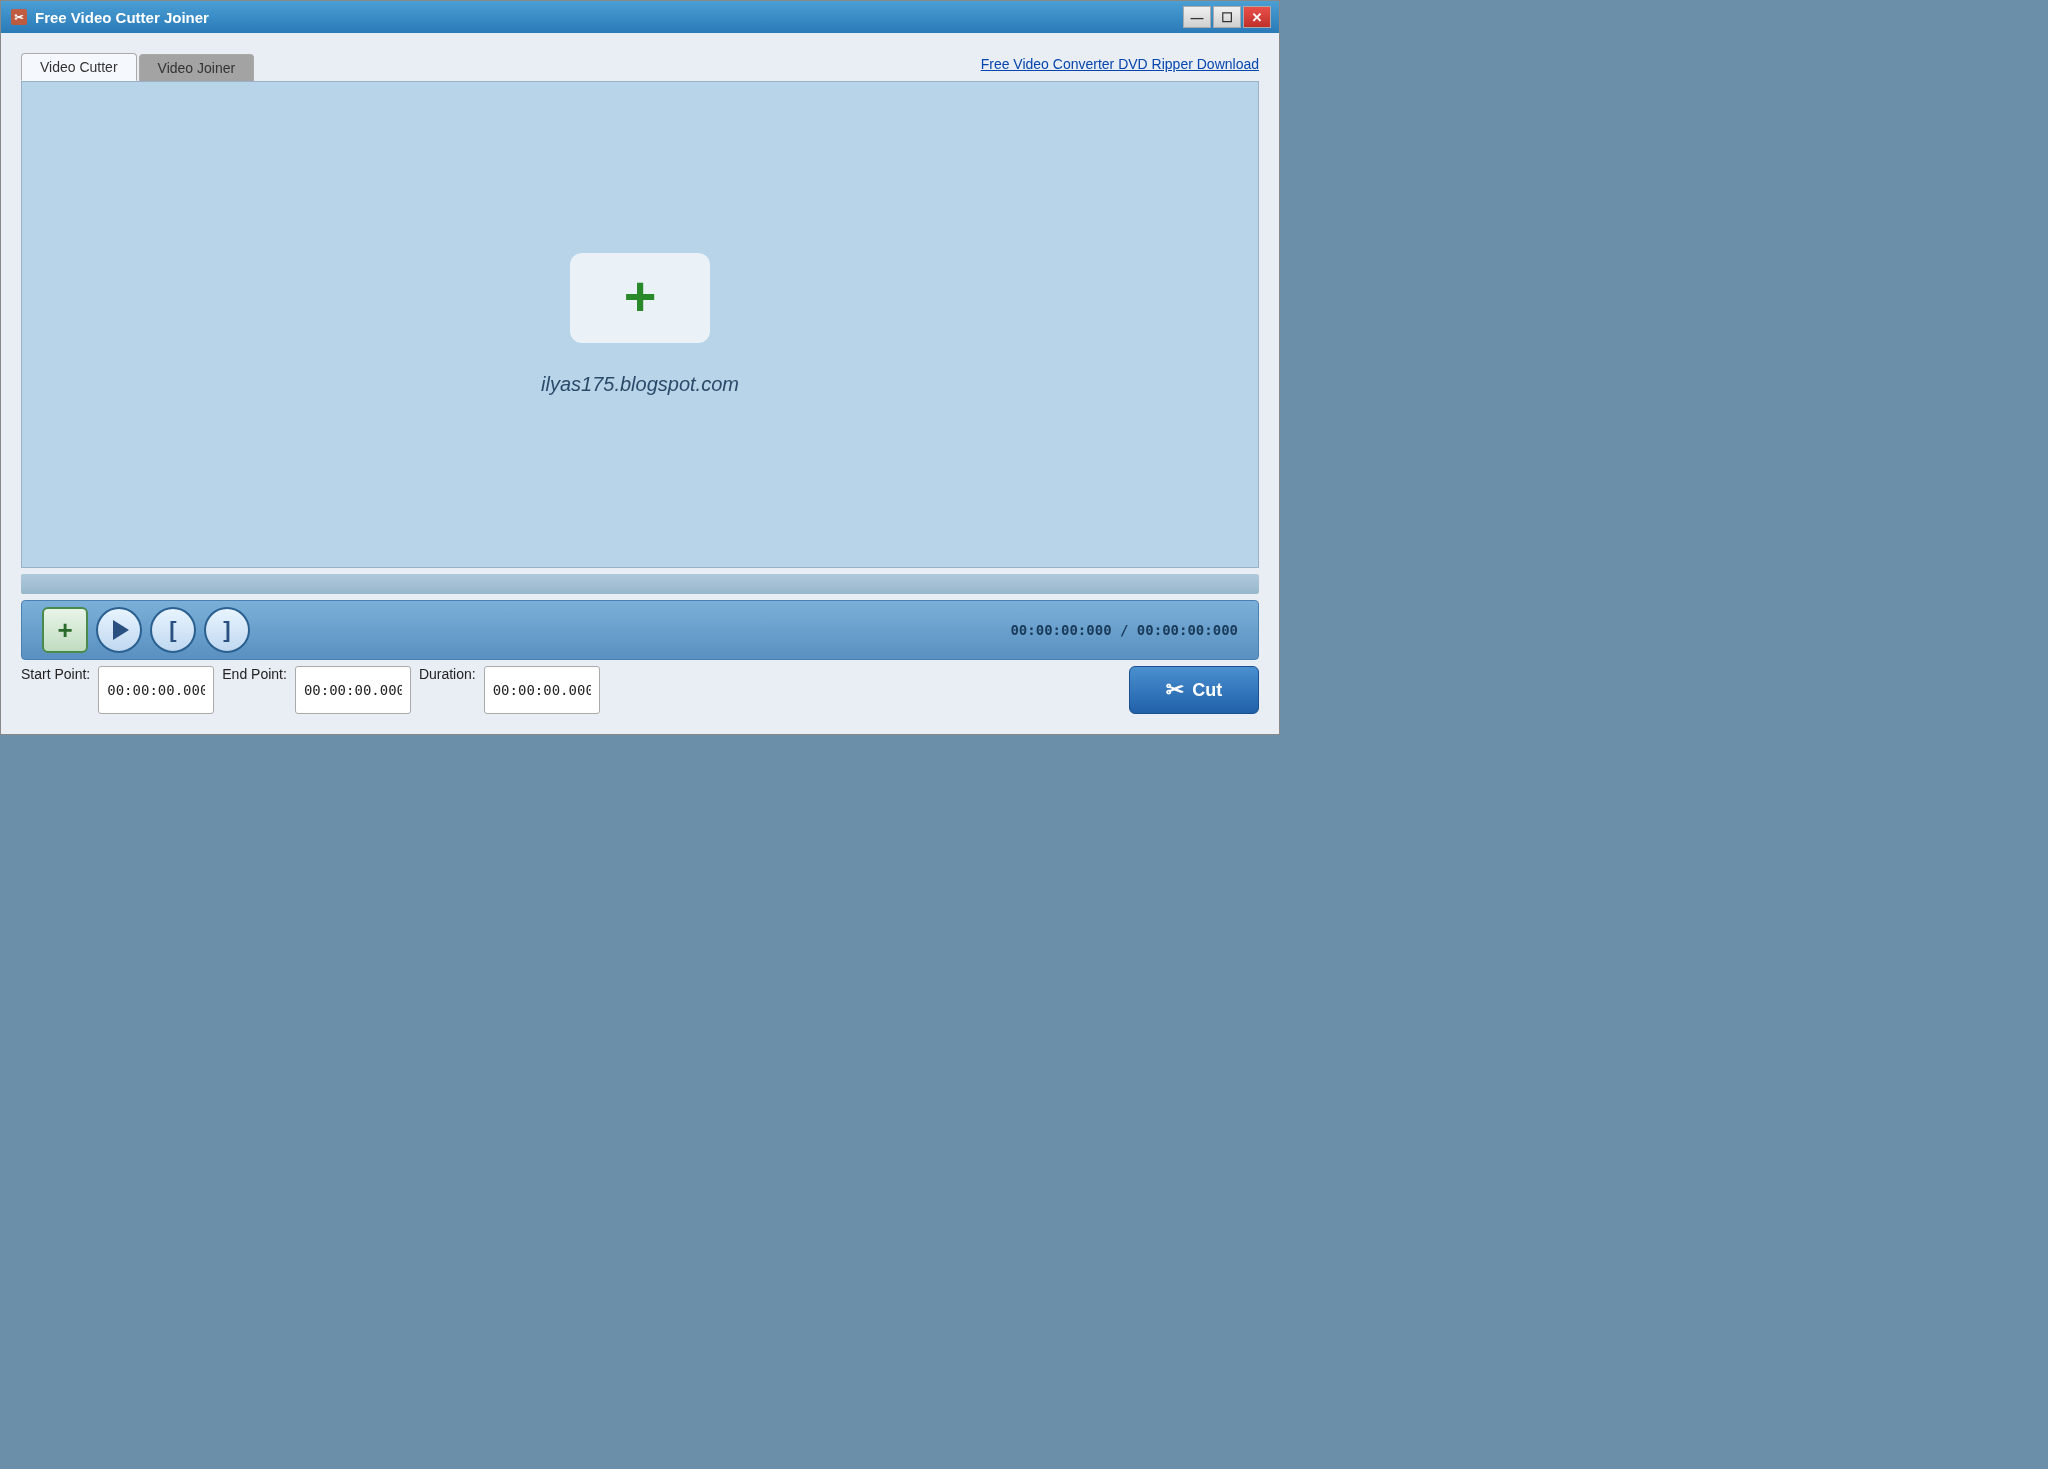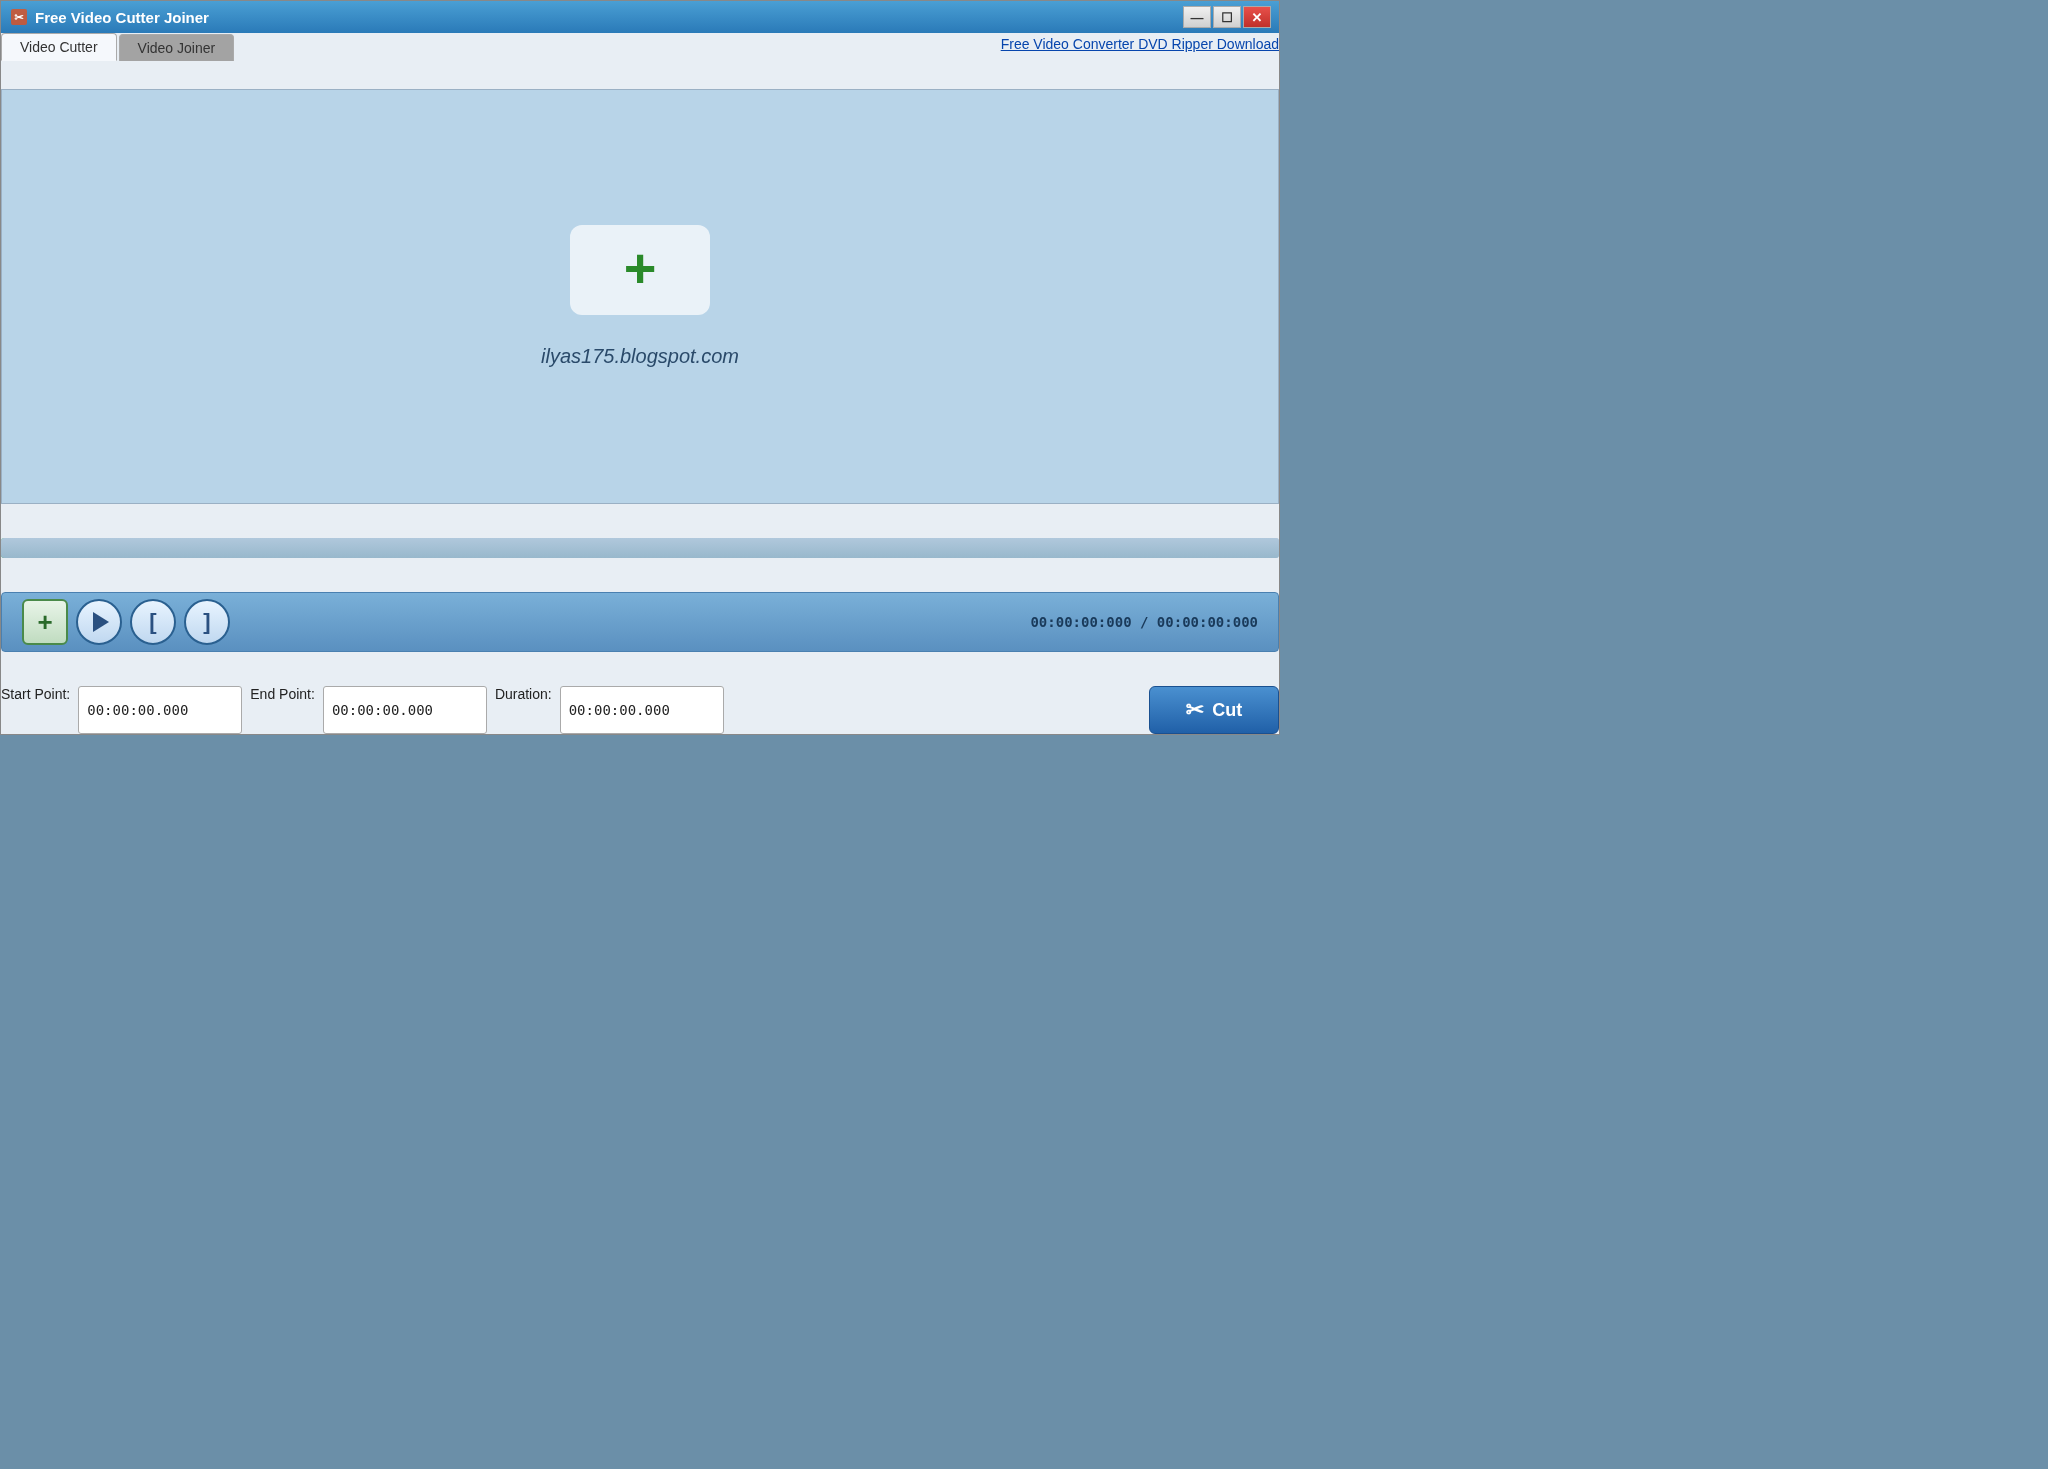--- a/index.html
+++ b/index.html
@@ -61,22 +61,21 @@
       color: #333;
     }
     .tb-btn.minimize { background: linear-gradient(to bottom, #f0f0f0, #d0d0d0); }
     .tb-btn.maximize { background: linear-gradient(to bottom, #f0f0f0, #d0d0d0); }
     .tb-btn.close { background: linear-gradient(to bottom, #e8504a, #c0302a); color: white; }
     .content-area {
       background: #e8eef4;
       flex: 1;
       display: flex;
       flex-direction: column;
-      padding: 0;
-      gap: 28px;
+      padding: 20px;
     }
     .tab {
       padding: 5px 18px;
       border: 1px solid #aaa;
       cursor: pointer;
       font-size: 14px;
       background: #a3a3a3;
       color: #333;
       border-bottom: none;
       margin-right: 2px;
@@ -209,21 +208,21 @@
       color: #222;
       white-space: nowrap;
     }
     .time-input {
       background: white;
       border: 1px solid #aaa;
       border-radius: 3px;
       padding: 4px 8px;
       font-size: 14px;
       font-family: monospace;
-      width: 164px;
+      width: 116px;
       color: #222;
     }
     .cut-button {
       margin-left: auto;
       background: linear-gradient(to bottom, #4a90d0, #2060a8);
       border: 1px solid #1a5090;
       border-radius: 6px;
       color: white;
       font-size: 18px;
       font-weight: bold;

